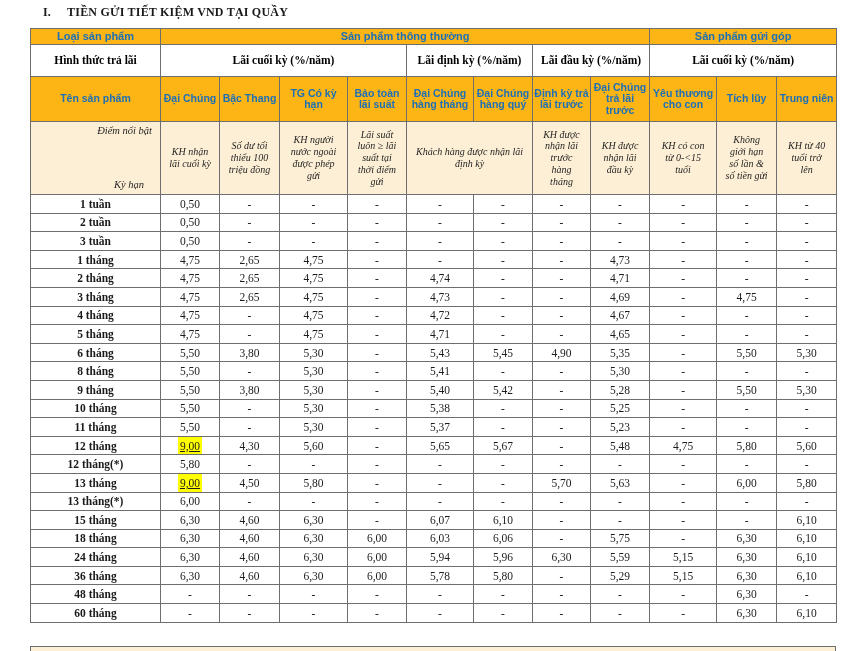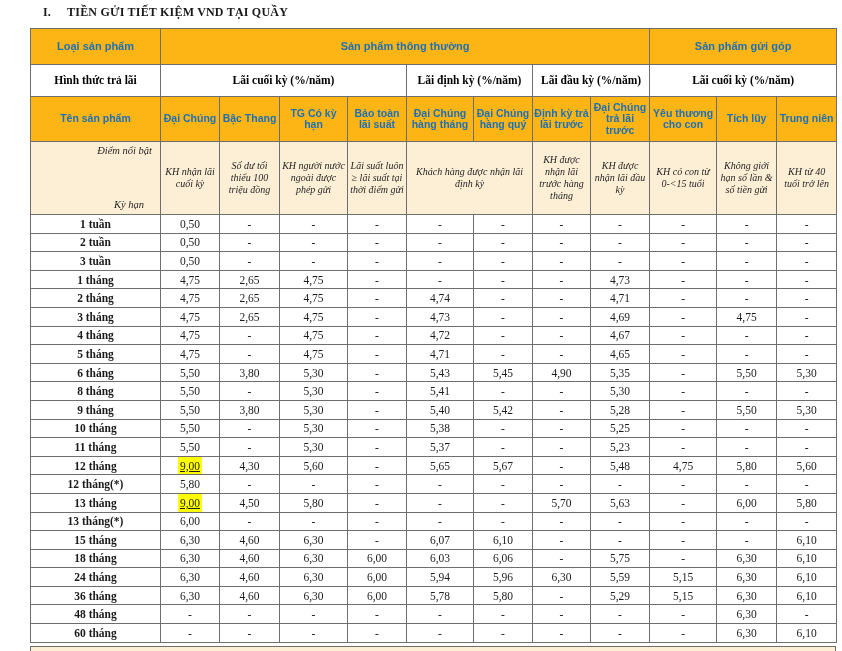--- a/index.html
+++ b/index.html
@@ -26,21 +26,21 @@
     position:absolute;left:30px;top:28px;
     width:806px;border-collapse:collapse;table-layout:fixed;
   }
   table.rates td{
     border:1px solid var(--border_gray);
     text-align:center;vertical-align:middle;
     padding:0 1px;overflow:hidden;
   }
 
   
-  tr.h1{height:36px;margin-top:20px;}
+  tr.h1{height:16px;margin-top:20px;}
   tr.h2{height:32px;padding-left:19px;}
   tr.h3{height:45px;}
   tr.features{height:73px;}
   tr.data-row{height:18.6px;}
 
   .hy{ 
     background:var(--brand_yellow);
     color:var(--brand_blue);
     font-family:"Liberation Sans",sans-serif;
     font-weight:bold;font-size:11px;line-height:1.08;
@@ -49,21 +49,21 @@
   .hw{ 
     background:#ffffff;color:#000000;
     font-family:"Liberation Serif",serif;
     font-weight:bold;font-size:11.5px;line-height:1.2;
   }
 
   
   tr.features td{
     background:var(--cream);
     font-style:italic;font-size:10px;line-height:1.18;
-    color:#1f1f1f;padding:1px 2px;
+    color:#1f1f1f;padding:1px 8px;
   }
   td.diag{
     position:relative;padding:0;
     background-color:var(--cream);
     background-image:linear-gradient(to bottom right,
       transparent calc(50% - 0.7px),
       #3c3c3c calc(50% - 0.7px),
       #3c3c3c calc(50% + 0.7px),
       transparent calc(50% + 0.7px));
   }

